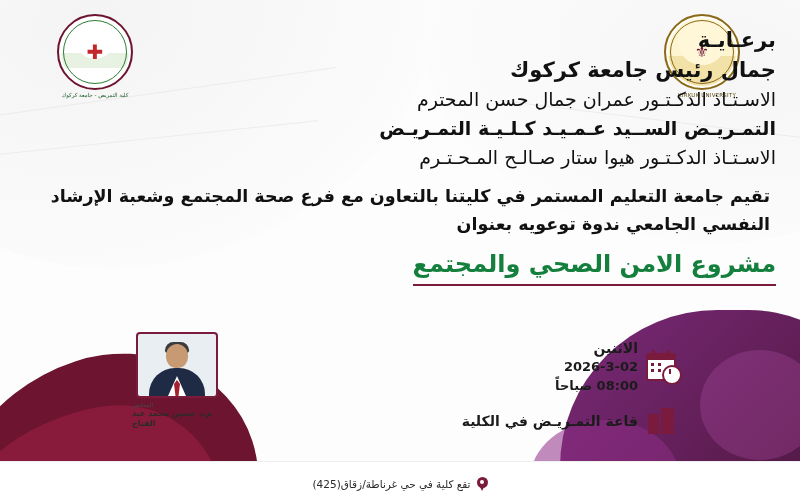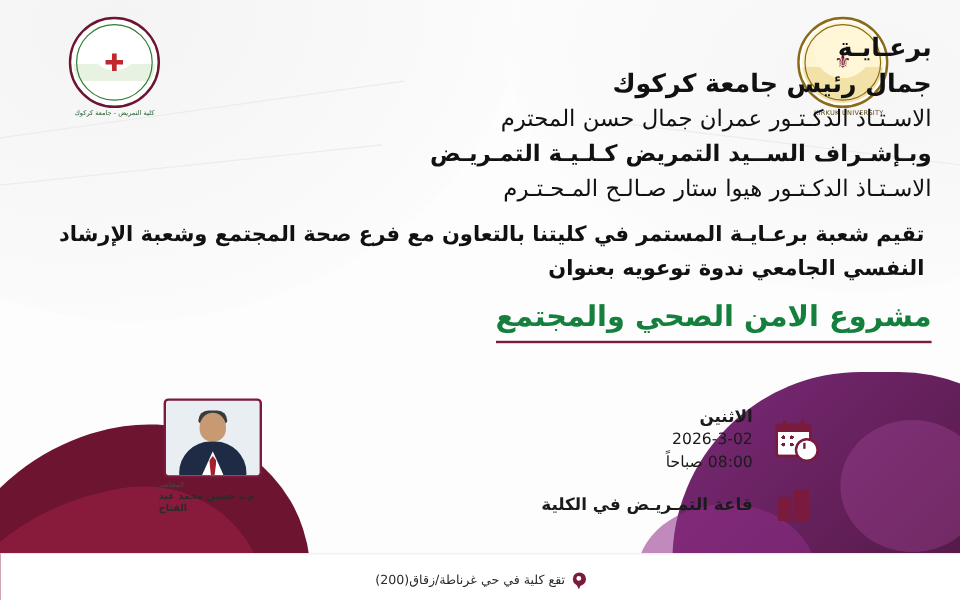--- a/index.html
+++ b/index.html
@@ -248,33 +248,33 @@
     position: absolute;
     right: 120px;
     top: 338px;
     text-align: right;
     direction: rtl;
   }
   .detail-row {
     display: flex;
     align-items: center;
     justify-content: flex-start;
-    gap: 19px;
+    gap: 8px;
     margin-bottom: 8px;
   }
   .detail-text {
     font-size: 14px;
     font-weight: bold;
     color: #1b1b1b;
     line-height: 1.45;
   }
   .detail-text .small {
     display: block;
     font-size: 13px;
-    font-weight: normal;
+    font-weight: bold;
   }
   .ico {
     width: 34px;
     height: 34px;
     flex: 0 0 34px;
     position: relative;
   }
   
   .ico-cal {
     width: 26px;
@@ -518,24 +518,24 @@
       <div class="crest-ring"></div>
       <div class="crest-cross">⚜</div>
     </div>
     <div class="logo-cap">KIRKUK UNIVERSITY</div>
   </div>
 
   <div class="content">
     <div class="line-1">برعـايـة</div>
     <div class="line-2">جمال رئيس جامعة كركوك</div>
     <div class="line-3">الاسـتـاذ الدكـتـور عمران جمال حسن المحترم</div>
-    <div class="line-4">وبـإشـراف الســيد التمريض كـلـيـة التمـريـض</div>
+    <div class="line-4">التمـريـض الســيد عـمـيـد كـلـيـة التمـريـض</div>
     <div class="line-5">الاسـتـاذ الدكـتـور هيوا ستار صـالـح المـحـتـرم</div>
 
-    <div class="para">تقيم شعبة برعـايـة المستمر في كليتنا بالتعاون مع فرع صحة المجتمع وشعبة الإرشاد النفسي الجامعي ندوة توعويه بعنوان</div>
+    <div class="para">تقيم جامعة التعليم المستمر في كليتنا بالتعاون مع فرع صحة المجتمع وشعبة الإرشاد النفسي الجامعي ندوة توعويه بعنوان</div>
 
     <div class="headline-wrap">
       <span class="headline">مشروع الامن الصحي والمجتمع</span>
     </div>
   </div>
 
   <div class="details">
     <div class="detail-row">
       <span class="ico">
         <span class="ico-cal"></span>
@@ -576,16 +576,16 @@
 
   <div class="footer-left">
     <div>تصوير شعبة الإعلام والاتصال الحكومي</div>
     <div>هلال عبيد دلو</div>
   </div>
 
   <div class="footer-center">
     <span class="pin">
         <span class="pin-tail"></span>
       </span>
-    <span>تقع كلية في حي غرناطة/زقاق(200)</span>
+    <span>تقع كلية في حي غرناطة/زقاق(425)</span>
   </div>
 
 </div>
 
 </body></html>

